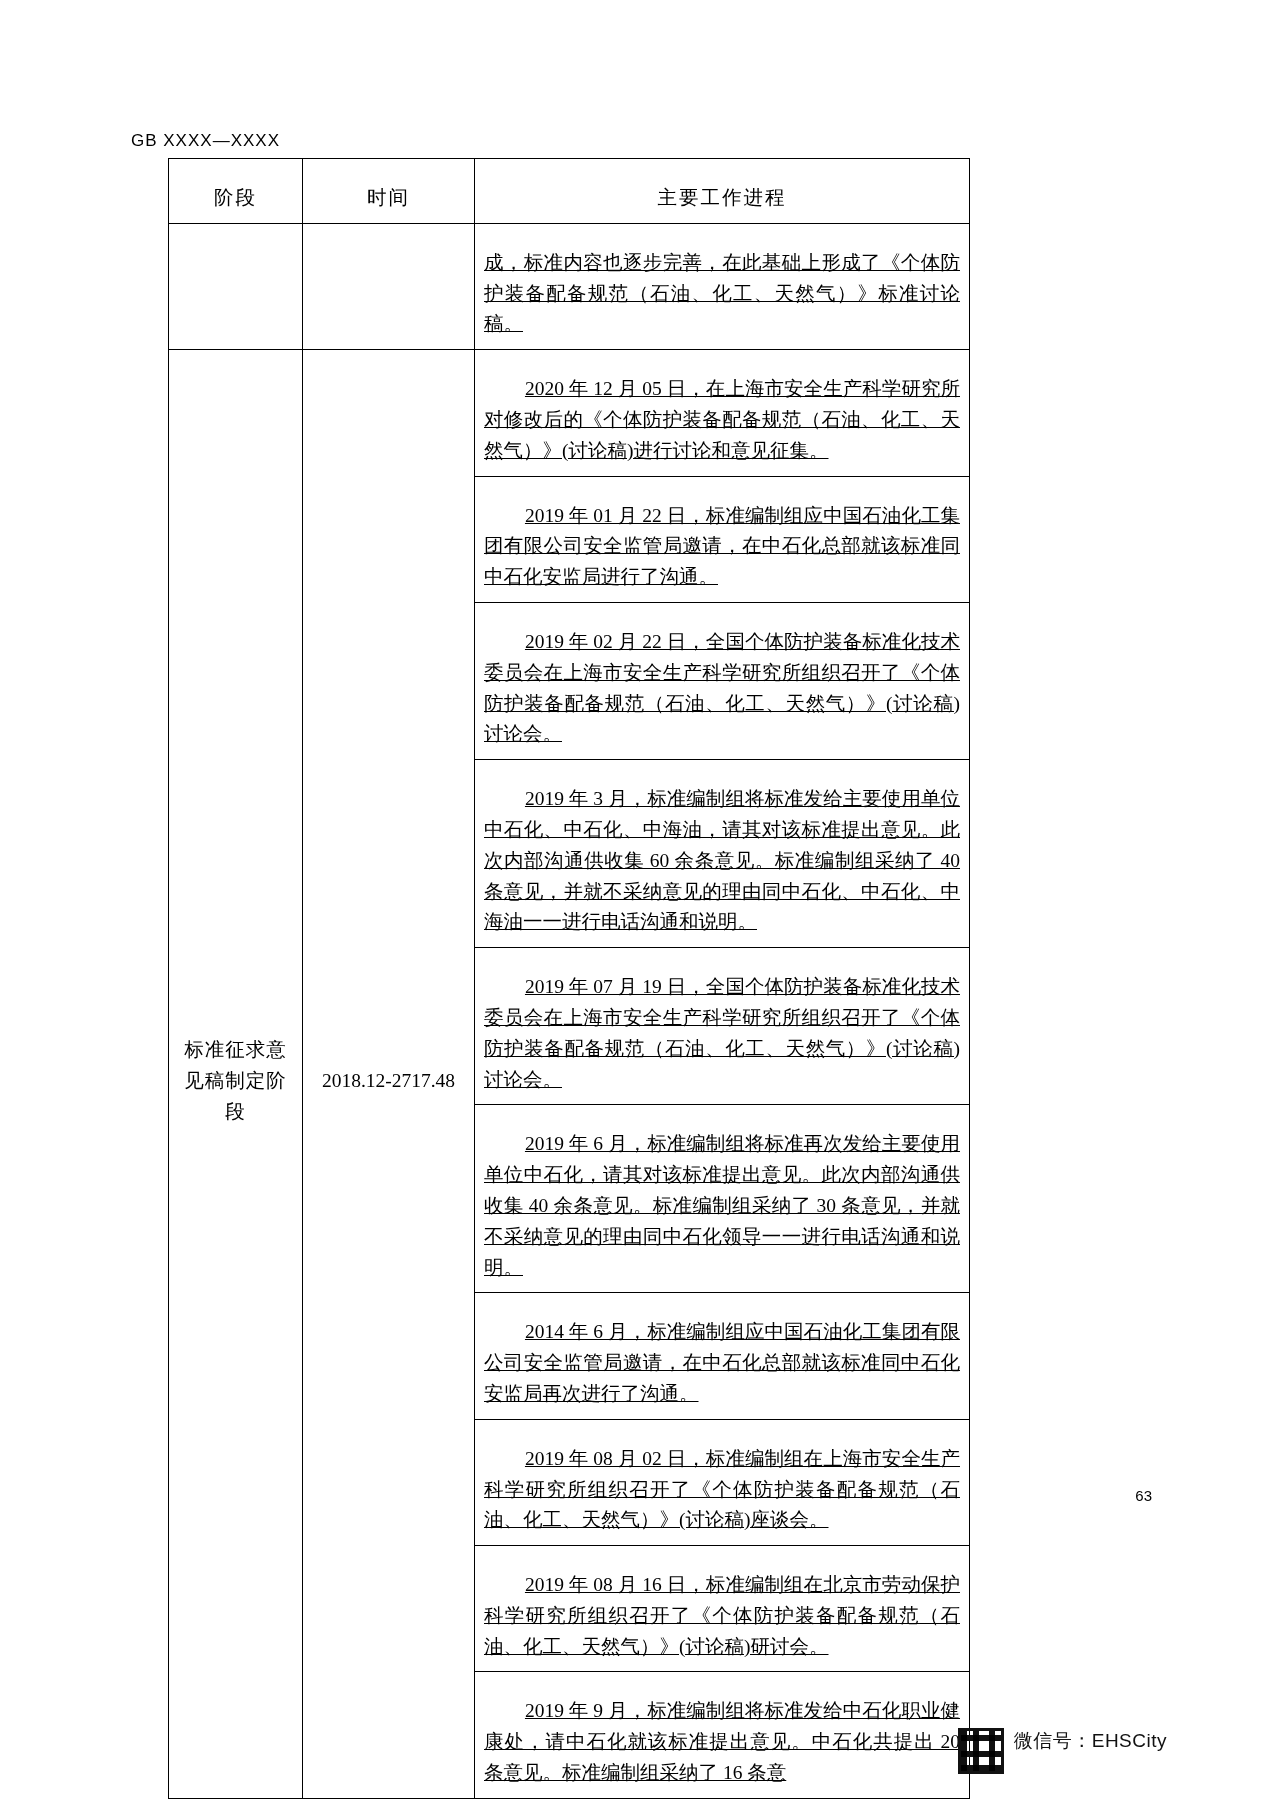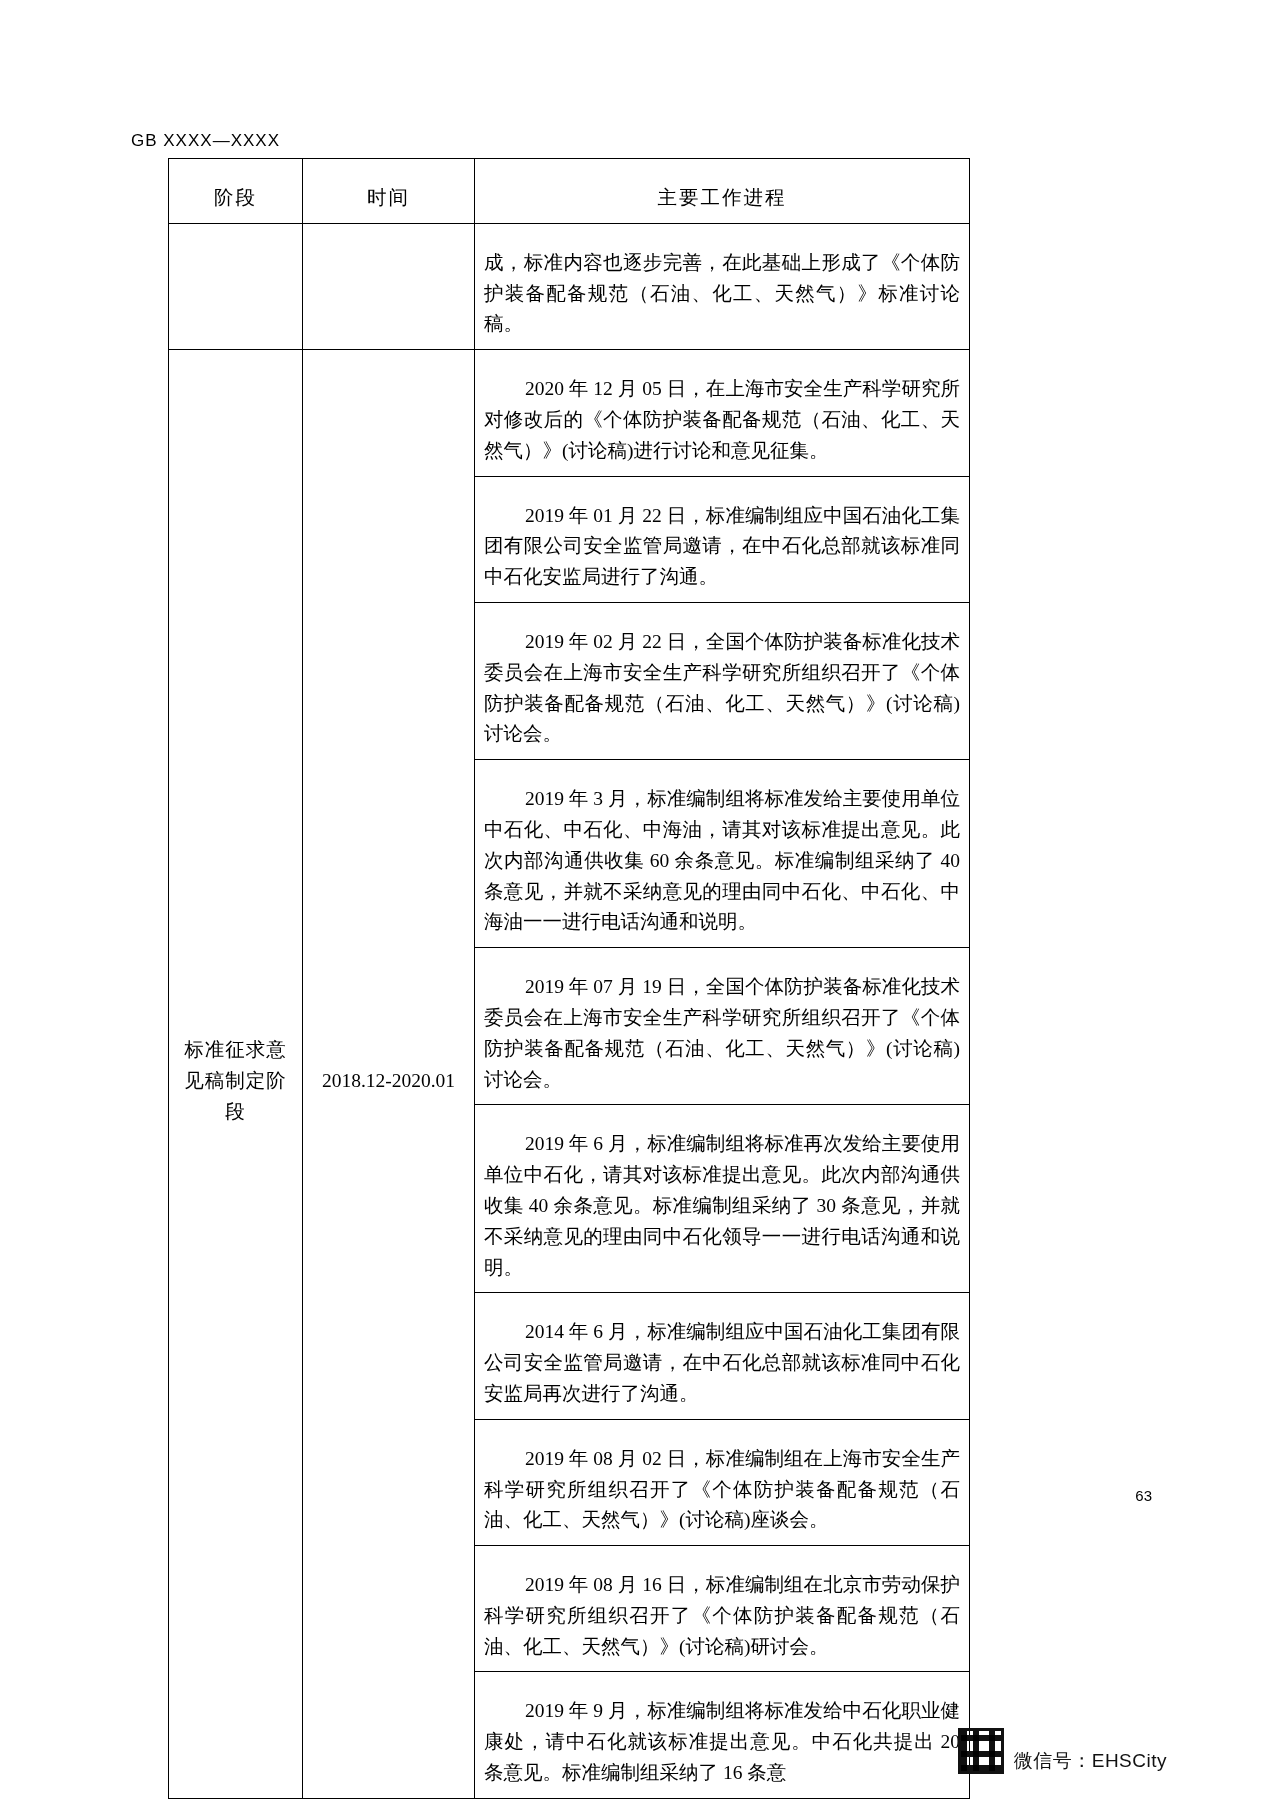--- a/index.html
+++ b/index.html
@@ -66,20 +66,21 @@
   .time-cell {
     text-align: center;
     line-height: 1.6;
     word-break: break-all;
     font-family: "Liberation Serif", serif;
   }
   .prog-cell {
     text-align: justify;
     text-justify: inter-ideograph;
     word-break: break-all;
+    text-decoration: underline;
   }
   .prog-cell p {
     margin: 0;
     text-indent: 2.1em;
   }
   .prog-cell p.noindent {
     text-indent: 0;
   }
   .empty-cell {
     padding: 0;
@@ -89,21 +90,21 @@
     right: 128px;
     top: 1487px;
     font-size: 15px;
     font-family: "Liberation Sans", sans-serif;
   }
   .footer-badge {
     position: absolute;
     right: 113px;
     bottom: 36px;
     display: flex;
-    align-items: flex-end;
+    align-items: flex-start;
     gap: 10px;
   }
   .footer-badge .qr {
     width: 46px;
     height: 46px;
     background:
       linear-gradient(90deg, #111 0 6px, transparent 6px 12px, #111 12px 18px, transparent 18px 28px, #111 28px 34px, transparent 34px 40px, #111 40px 46px),
       linear-gradient(0deg, #111 0 6px, transparent 6px 14px, #111 14px 20px, transparent 20px 30px, #111 30px 36px, transparent 36px 46px);
     background-blend-mode: multiply;
     border: 3px solid #111;
@@ -140,21 +141,21 @@
       <tr>
         <td class="stage-cell empty-cell"></td>
         <td class="time-cell empty-cell"></td>
         <td class="prog-cell">
           <p class="noindent">成，标准内容也逐步完善，在此基础上形成了《个体防护装备配备规范（石油、化工、天然气）》标准讨论稿。</p>
         </td>
       </tr>
 
       <tr>
         <td class="stage-cell" rowspan="10">标准征求意见稿制定阶段</td>
-        <td class="time-cell" rowspan="10">2018.12-2020.01</td>
+        <td class="time-cell" rowspan="10">2018.12-2717.48</td>
         <td class="prog-cell">
           <p>2020 年 12 月 05 日，在上海市安全生产科学研究所对修改后的《个体防护装备配备规范（石油、化工、天然气）》(讨论稿)进行讨论和意见征集。</p>
         </td>
       </tr>
       <tr>
         <td class="prog-cell">
           <p>2019 年 01 月 22 日，标准编制组应中国石油化工集团有限公司安全监管局邀请，在中石化总部就该标准同中石化安监局进行了沟通。</p>
         </td>
       </tr>
       <tr>

